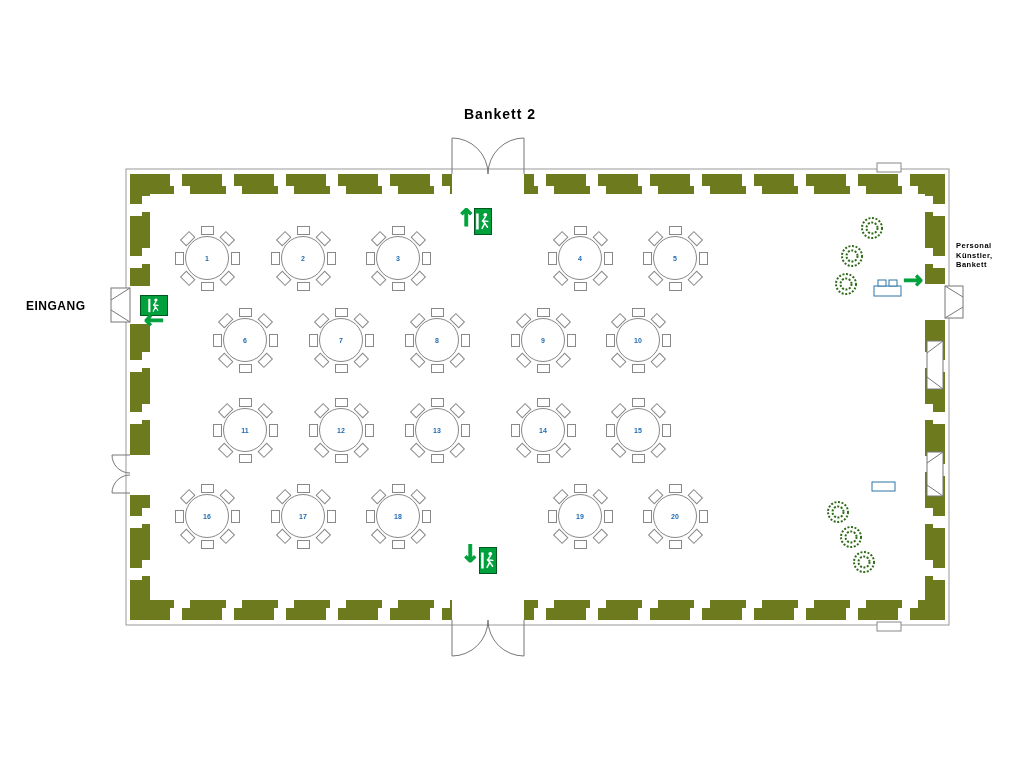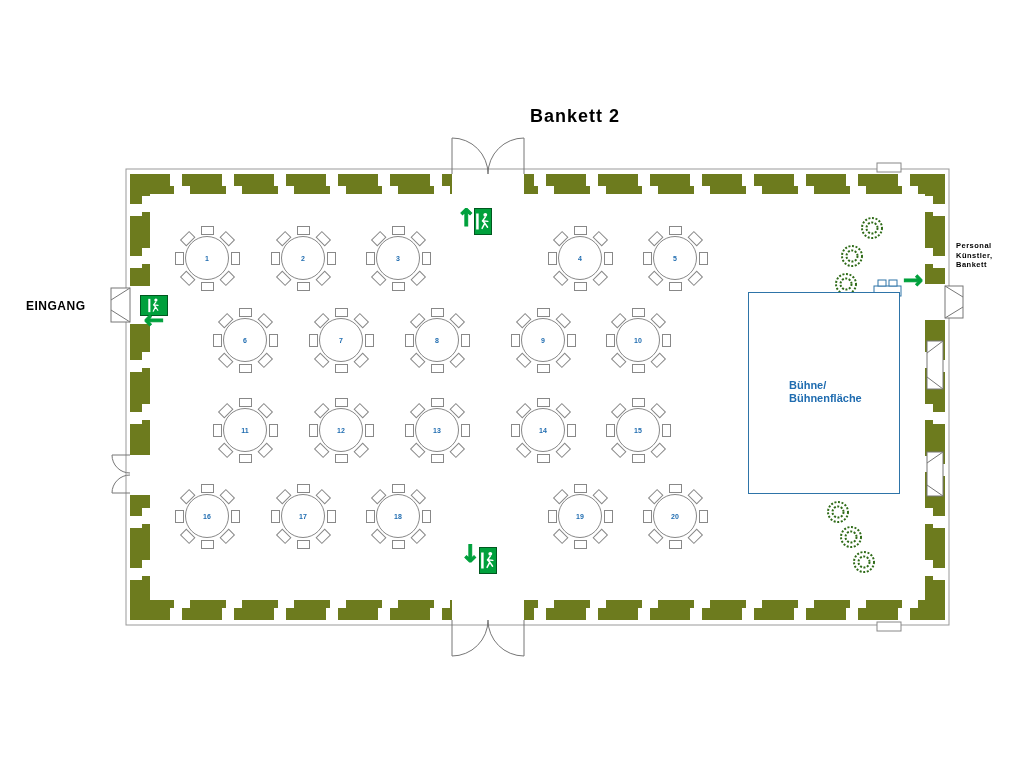--- a/index.html
+++ b/index.html
@@ -1,19 +1,19 @@
 <!DOCTYPE html>
 <html style="--wall: #6d7b1e; --stage-outline: #2e74a8; --stage-text: #1f6cb0; --table-number: #1f6cb0; --exit-sign-green: #00a03c; --exit-sign-border: #00581f; --arrow-green: #00a03c; --tree-stroke: #2f6b18; --line-gray: #777777;"><head>
 <meta charset="utf-8">
 <style>
   html,body{margin:0;padding:0;background:#fff;font-family:"Liberation Sans",sans-serif;}
   .plan{position:relative;width:1024px;height:768px;background:#fff;overflow:hidden;}
 
-  .title{position:absolute;left:380px;top:106px;width:240px;text-align:right;
-         font-size:18px;font-weight:600;letter-spacing:1px;color:#000;}
+  .title{position:absolute;left:380px;top:106px;width:240px;text-align:center;
+         font-size:14px;font-weight:600;letter-spacing:1px;color:#000;}
 
   
   .wall{position:absolute;}
   .wall-top{left:130px;top:174px;width:815px;height:20px;
     background-image:
       repeating-linear-gradient(90deg,var(--wall,#6d7b1e) 0 40px,#fff 40px 52px),
       repeating-linear-gradient(90deg,transparent 0 8px,var(--wall,#6d7b1e) 8px 44px,transparent 44px 52px);
     background-size:100% 12px,100% 8px;background-position:0 0,0 12px;background-repeat:no-repeat;}
   .wall-bottom{left:130px;top:600px;width:815px;height:20px;
     background-image:
@@ -163,26 +163,20 @@
         <circle r="10" stroke-dasharray="2 1.6"></circle>
           <circle r="5.5" stroke-dasharray="2 1.5"></circle>
         </g>
       <g transform="translate(864,562)">
         <circle r="10" stroke-dasharray="2 1.6"></circle>
           <circle r="5.5" stroke-dasharray="2 1.5"></circle>
         </g>
     </g>
   </svg>
 
-  <div class="stage">
-    <div class="stage-label">
-      <div>Bühne/</div>
-      <div>Bühnenfläche</div>
-    </div>
-  </div>
 
   <div class="tables-layer">
       <div class="table" style="left: 207px; top: 258px;">
         <div class="chair" style="transform: rotate(0deg) translate(0px, -28px);"></div>
         <div class="chair" style="transform: rotate(45deg) translate(0px, -28px);"></div>
         <div class="chair" style="transform: rotate(90deg) translate(0px, -28px);"></div>
         <div class="chair" style="transform: rotate(135deg) translate(0px, -28px);"></div>
         <div class="chair" style="transform: rotate(180deg) translate(0px, -28px);"></div>
         <div class="chair" style="transform: rotate(225deg) translate(0px, -28px);"></div>
         <div class="chair" style="transform: rotate(270deg) translate(0px, -28px);"></div>

